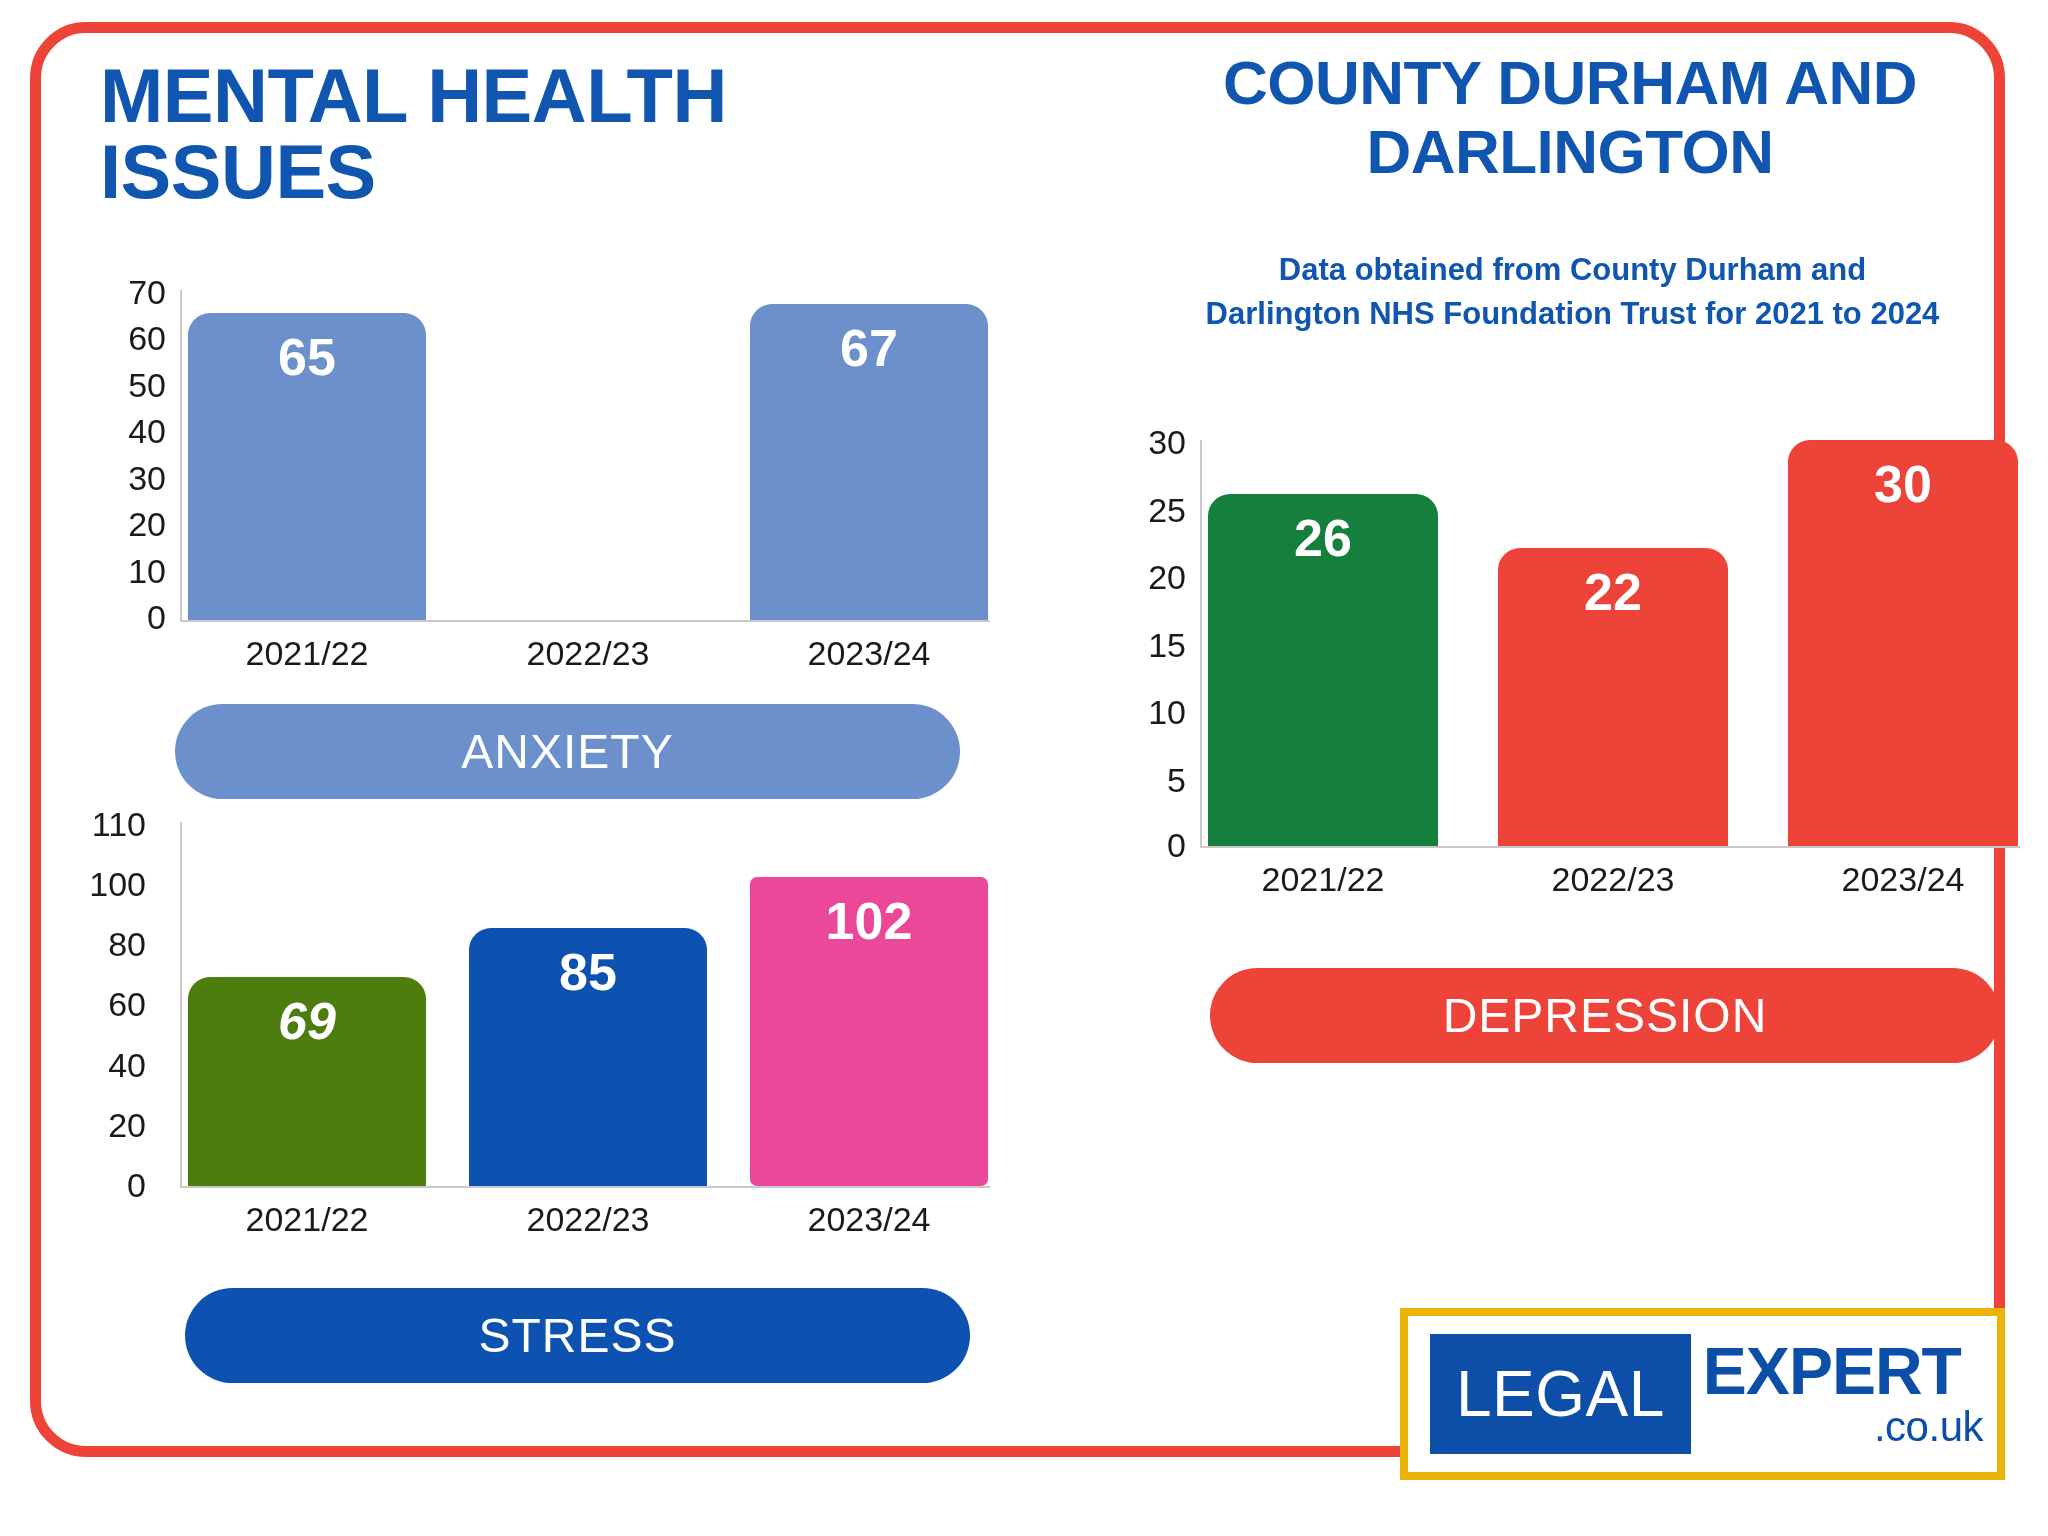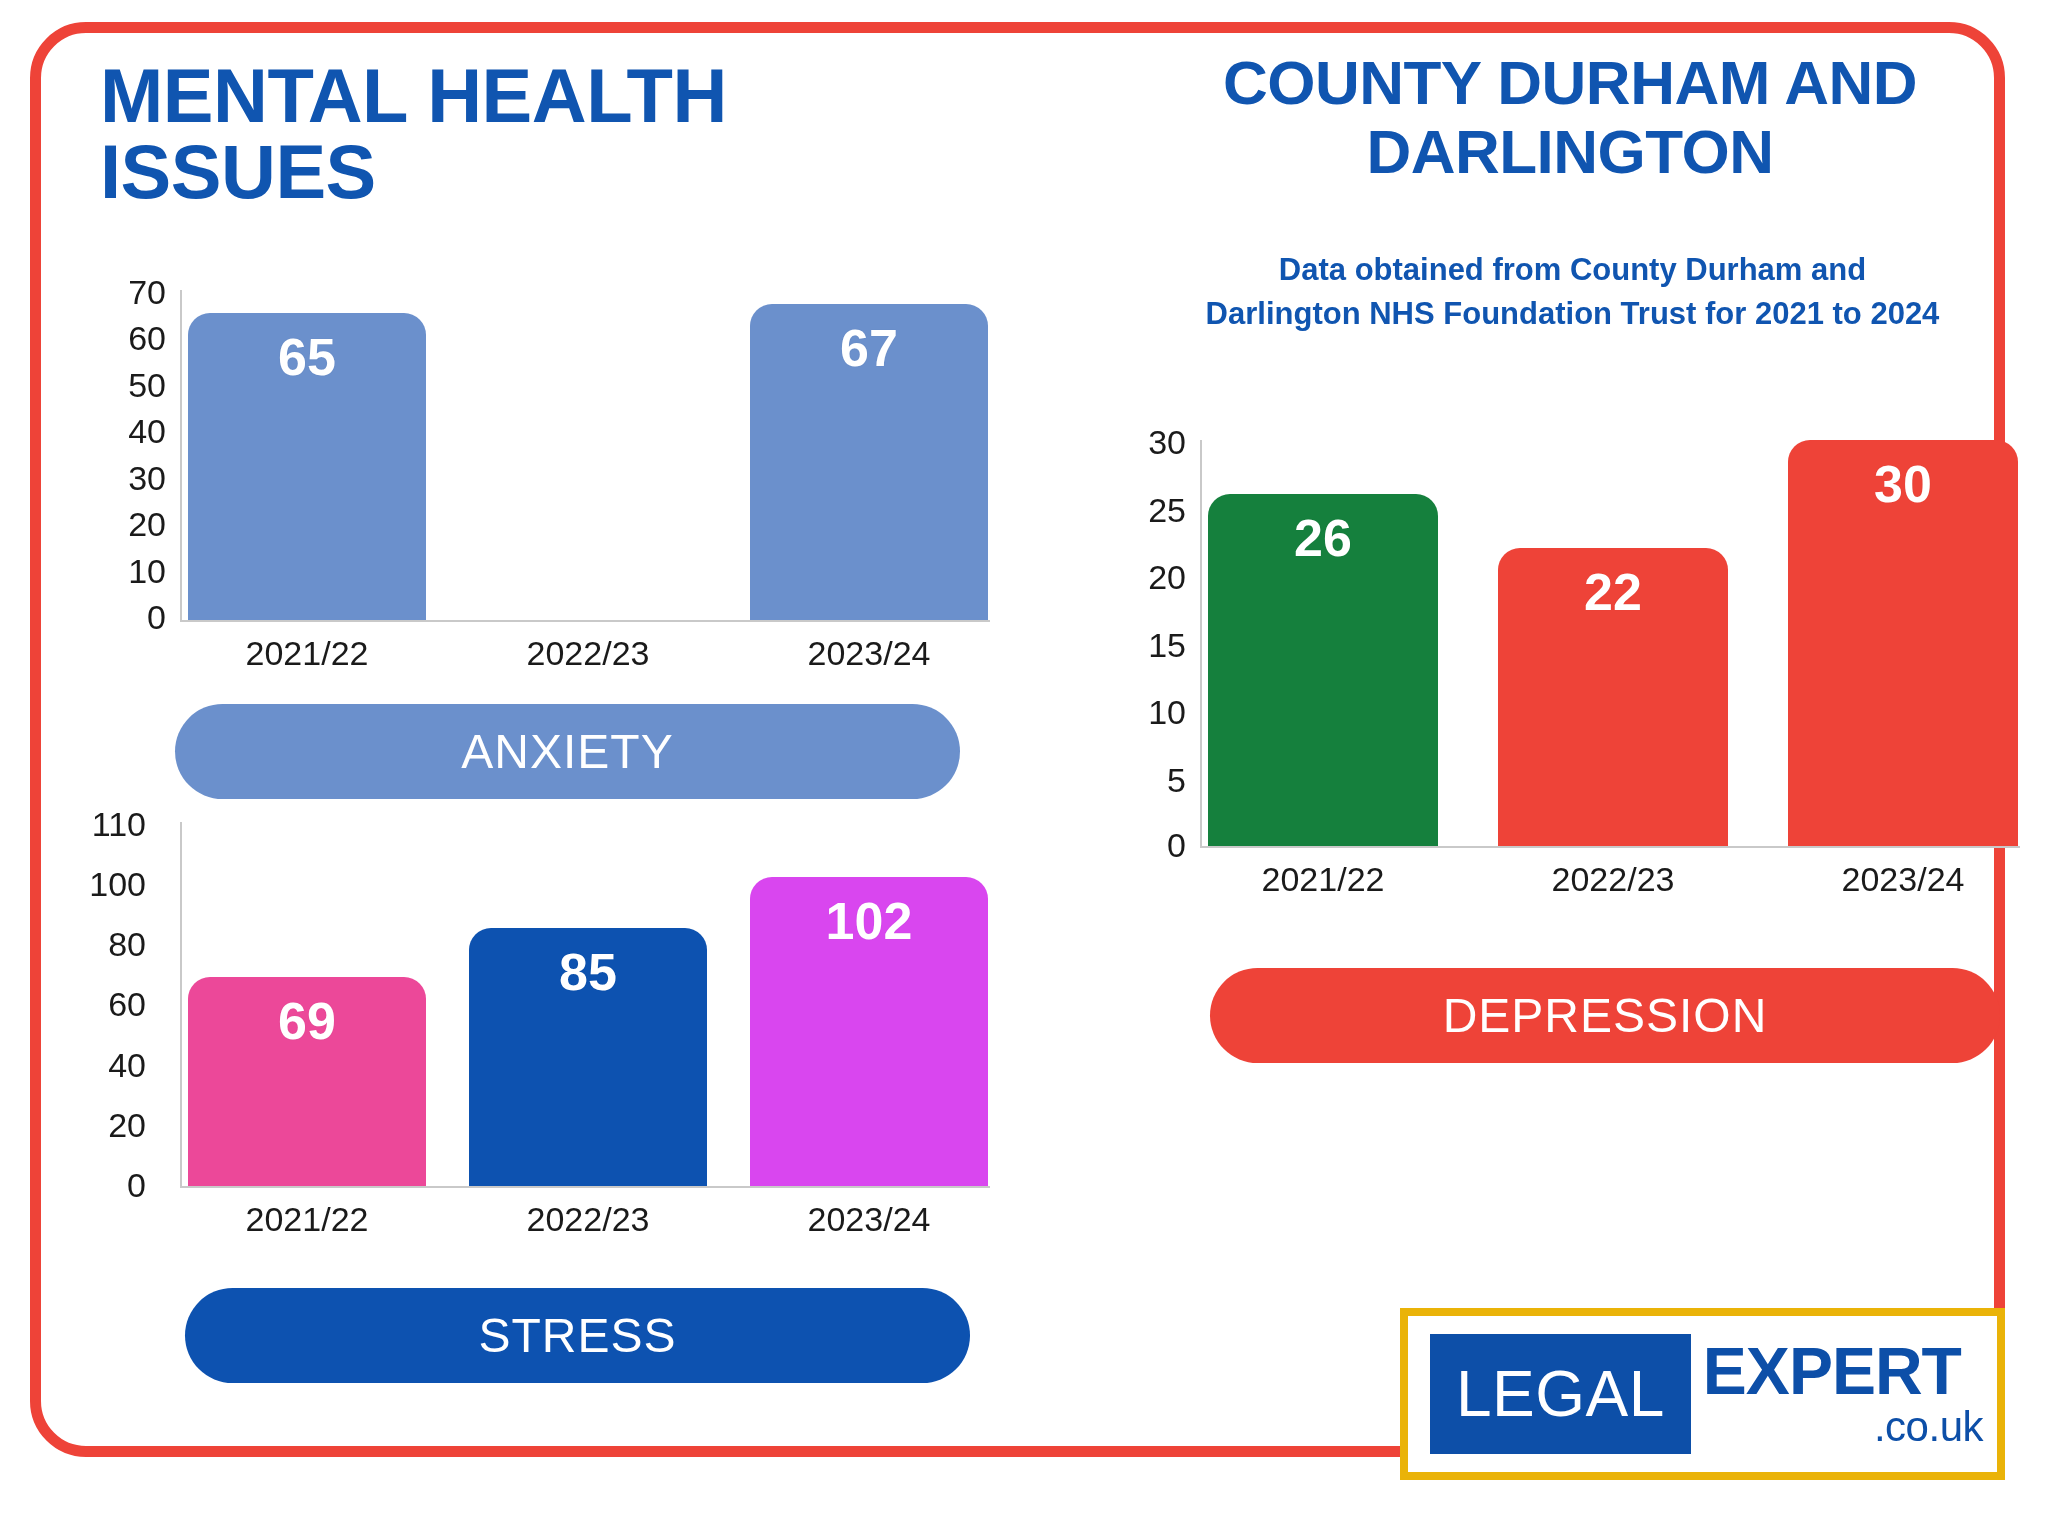--- a/index.html
+++ b/index.html
@@ -280,31 +280,31 @@
         <div class="y-tick" style="top:182px;">60</div>
         <div class="y-tick" style="top:243px;">40</div>
         <div class="y-tick" style="top:303px;">20</div>
         <div class="y-tick" style="top:363px;">0</div>
       </div>
       <div class="axis-line-v" style="left:120px; height:366px; top:0;"></div>
       <div class="axis-line-h" style="left:120px; width:810px; top:364px;"></div>
 
       <div class="bars-area" style="left:128px; top:0px; width:800px; height:364px;">
         <div class="bar-col" style="width:238px;">
-          <div class="bar" style="height:57.5%; background:#ec4899;">
+          <div class="bar" style="height:57.5%; background:#4d7c0f;font-style:italic;">
             <span class="bar-value">69</span>
           </div>
         </div>
         <div class="bar-col" style="width:238px;">
           <div class="bar" style="height:70.8%; background:#0D52B0;">
             <span class="bar-value">85</span>
           </div>
         </div>
         <div class="bar-col" style="width:238px;">
-          <div class="bar" style="height:85%; background:#d946ef;">
+          <div class="bar" style="height:85%; background:#ec4899;border-radius:7px;">
             <span class="bar-value">102</span>
           </div>
         </div>
       </div>
 
       <div class="x-labels" style="left:128px; top:378px; width:800px;">
         <div class="x-label" style="width:238px;">2021/22</div>
         <div class="x-label" style="width:238px;">2022/23</div>
         <div class="x-label" style="width:238px;">2023/24</div>
       </div>

